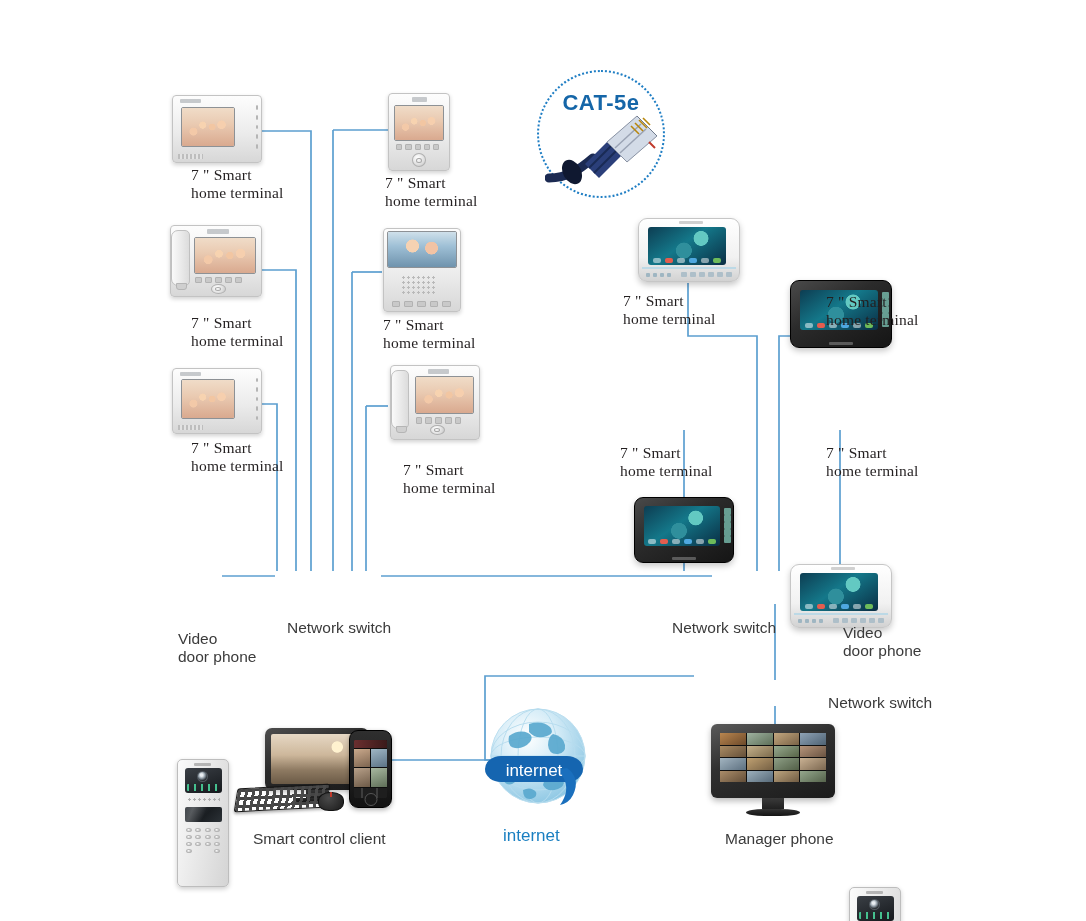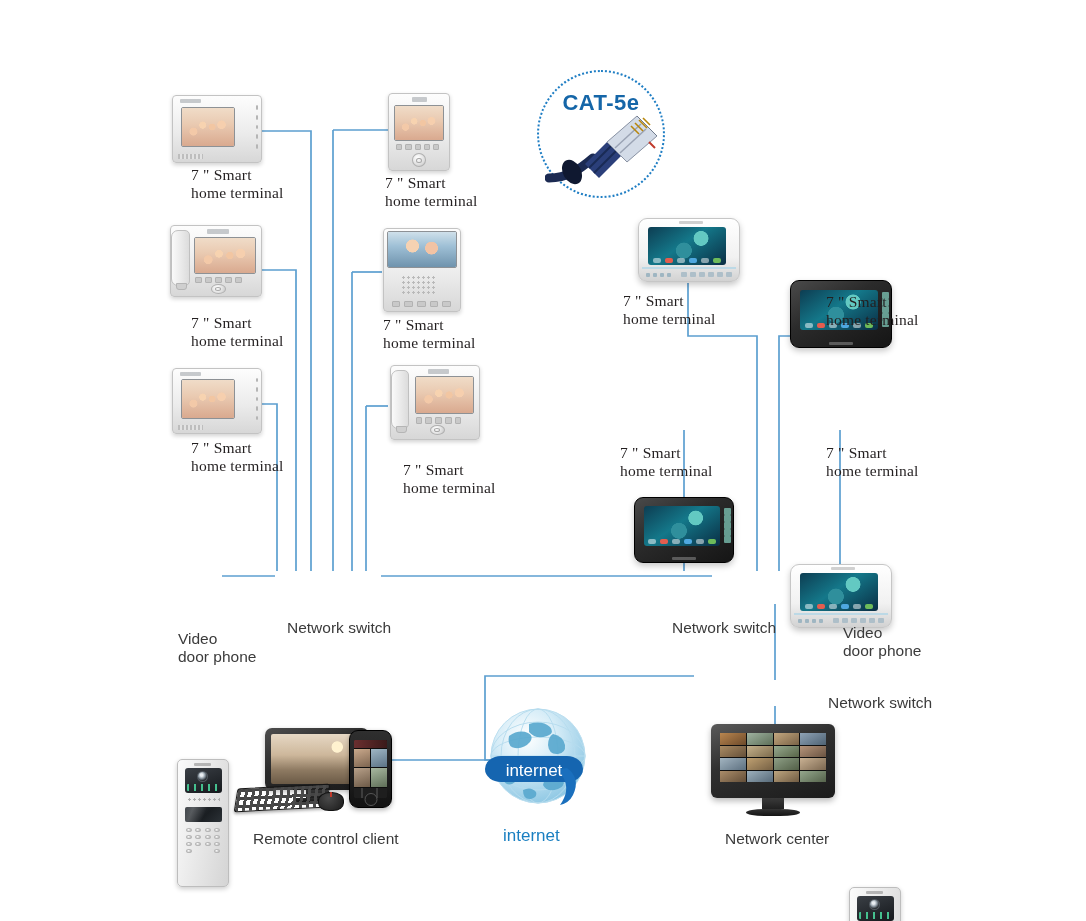--- a/index.html
+++ b/index.html
@@ -583,21 +583,21 @@
     <div class="pscr">
       <span class="bar"></span>
       <span class="cam1"></span>
         <span class="cam2"></span>
       <span class="cam3"></span>
         <span class="cam4"></span>
       <span class="nav"></span>
     </div>
     <span class="home"></span>
   </div>
-  <div class="lbl lbl-sans" style="left:253px; top:830px;">Remote control client</div>
+  <div class="lbl lbl-sans" style="left:253px; top:830px;">Smart control client</div>
 
   <div class="mgr" style="left:711px; top:724px; width:124px; height:98px;">
     <div class="mbez">
       <div class="grid">
         <i style="background:linear-gradient(150deg,#b9864f,#6d4a2a)"></i>
         <i style="background:linear-gradient(150deg,#9fb2a0,#5d6f58)"></i>
         <i style="background:linear-gradient(150deg,#c2a77f,#7a6246)"></i>
         <i style="background:linear-gradient(150deg,#8fa3b6,#4f6374)"></i>
         <i style="background:linear-gradient(150deg,#a98b63,#665039)"></i>
         <i style="background:linear-gradient(150deg,#c4b08b,#7d6b4c)"></i>
@@ -609,15 +609,15 @@
         <i style="background:linear-gradient(150deg,#c9b193,#7b6750)"></i>
         <i style="background:linear-gradient(150deg,#ab8d6a,#634e38)"></i>
         <i style="background:linear-gradient(150deg,#9db0bd,#576a79)"></i>
         <i style="background:linear-gradient(150deg,#bda57f,#715c43)"></i>
         <i style="background:linear-gradient(150deg,#94a78d,#55634b)"></i>
       </div>
     </div>
     <div class="neck"></div>
     <div class="foot"></div>
   </div>
-  <div class="lbl lbl-sans" style="left:725px; top:830px;">Network center</div>
+  <div class="lbl lbl-sans" style="left:725px; top:830px;">Manager phone</div>
 
 </div>
 
 </body></html>

